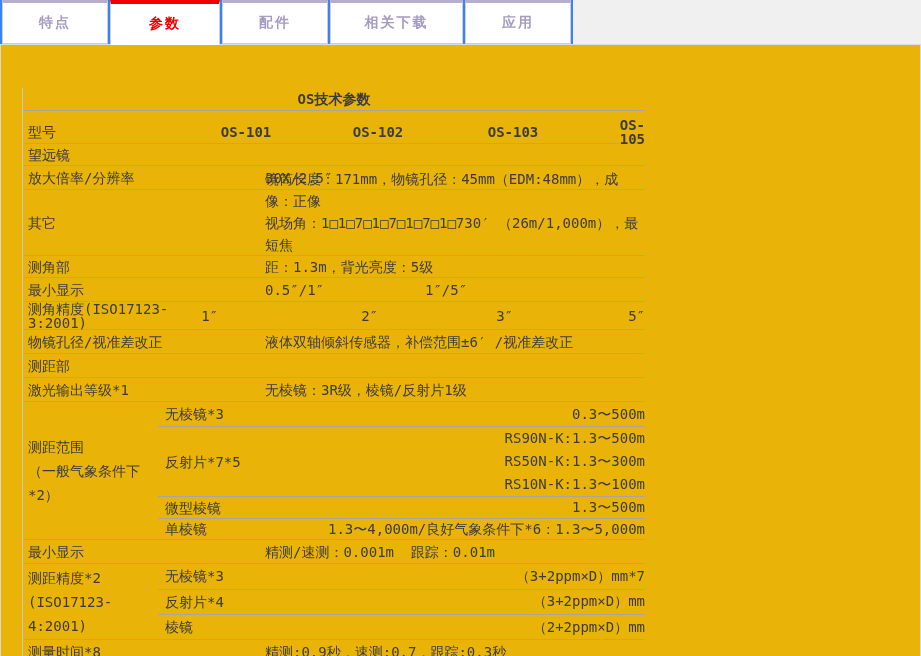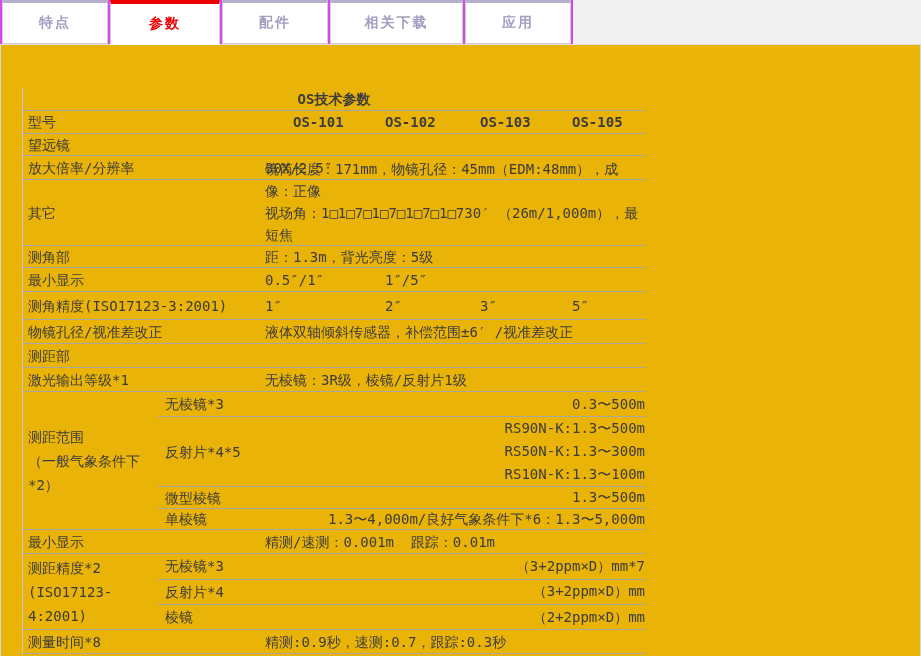--- a/index.html
+++ b/index.html
@@ -1,38 +1,38 @@
 <!DOCTYPE html>
 <html><head>
 <meta charset="utf-8">
 <style>
   html,body{margin:0;padding:0;background:#fff;}
   body{width:921px;height:656px;overflow:hidden;font-family:"DejaVu Sans Mono","DejaVu Sans",monospace;color:#3c3c3c;}
 
   
-  .tabbar{display:flex;height:45px;background:#d946ef;border-bottom:1px solid #dcdcdc;box-sizing:border-box;position:relative;}
+  .tabbar{display:flex;height:45px;background:#3b82f6;border-bottom:1px solid #dcdcdc;box-sizing:border-box;position:relative;}
   .tab-spacer{width:2px;}
   .tab{box-sizing:border-box;margin-right:2px;background:#fff;border:1px solid #cfcfcf;border-top:3px solid #b6aecb;
        display:flex;align-items:center;justify-content:center;
        font-family:"DejaVu Sans","Liberation Sans",sans-serif;font-weight:bold;font-size:14px;color:#a59cc1;
        letter-spacing:2px;cursor:pointer;}
   .tab.w1{width:106px;} .tab.w2{width:110px;} .tab.w3{width:106px;} .tab.w4{width:133px;} .tab.w5{width:106px;}
   .tab.active{border-top:4px solid #ee0000;border-bottom:1px solid #ffffff;margin-bottom:-1px;color:#ee0000;position:relative;z-index:2;}
   .tab-filler{flex:1;background:#f0f0f0;}
 
   
   .content{height:611px;box-sizing:border-box;border-left:1px solid #d9d9d9;border-right:1px solid #d9d9d9;background:#eab308;overflow:hidden;}
 
   
   .spec{margin:43px 0 0 21px;width:622px;border-left:1px solid #c8c8c8;font-size:14px;line-height:1;}
   .t-title{height:23px;box-sizing:border-box;border-bottom:1px solid #a6a6a6;display:flex;align-items:center;justify-content:center;font-weight:bold;}
   .r{display:flex;box-sizing:border-box;border-bottom:1px solid #a6a6a6;align-items:stretch;}
   .label{width:242px;box-sizing:border-box;padding-left:5px;display:flex;align-items:center;white-space:pre-wrap;}
   .value{flex:1;display:flex;align-items:center;white-space:pre-wrap;}
-  .vcells{flex:1;display:flex;align-items:center;}
+  .vcells{flex:1;display:flex;align-items:center;gap:40px;}
   .c1{width:120px;box-sizing:border-box;} .c2{width:95px;box-sizing:border-box;} .c3{width:92px;box-sizing:border-box;} .c4{flex:1;}
   .bold{font-weight:bold;}
   .ind28{padding-left:28px;box-sizing:border-box;}
   .multiline{flex:1;display:flex;flex-direction:column;justify-content:center;white-space:pre-wrap;}
   .multiline div{line-height:22px;}
 
   
   .gl{width:135px;box-sizing:border-box;padding-left:5px;display:flex;flex-direction:column;justify-content:center;white-space:pre-wrap;}
   .gl div{line-height:24px;}
   .gbody{flex:1;display:flex;flex-direction:column;}
@@ -63,21 +63,21 @@
       <span>应用</span>
     </div>
   <div class="tab-filler"></div>
 </div>
 
 <div class="content">
   <div class="spec">
 
     <div class="t-title">OS技术参数</div>
 
-    <div class="r" style="height:23px;">
+    <div class="r" style="height:23px;margin-top:10px;">
       <div class="label">型号</div>
       <div class="vcells">
         <div class="c1 ind28 bold">OS-101</div>
         <div class="c2 bold">OS-102</div>
         <div class="c3 bold">OS-103</div>
         <div class="c4 bold">OS-105</div>
       </div>
     </div>
 
     <div class="r" style="height:22px;">
@@ -138,21 +138,21 @@
       <div class="gl">
         <div>测距范围</div>
         <div>（一般气象条件下*2）</div>
       </div>
       <div class="gbody">
         <div class="sub" style="height:26px;">
           <div class="sl">无棱镜*3</div>
           <div class="sv"><div>0.3〜500m</div></div>
         </div>
         <div class="sub" style="height:70px;">
-          <div class="sl">反射片*4*5</div>
+          <div class="sl">反射片*7*5</div>
           <div class="sv">
             <div>RS90N-K:1.3〜500m</div>
             <div>RS50N-K:1.3〜300m</div>
             <div>RS10N-K:1.3〜100m</div>
           </div>
         </div>
         <div class="sub" style="height:22px;">
           <div class="sl">微型棱镜</div>
           <div class="sv"><div>1.3〜500m</div></div>
         </div>

